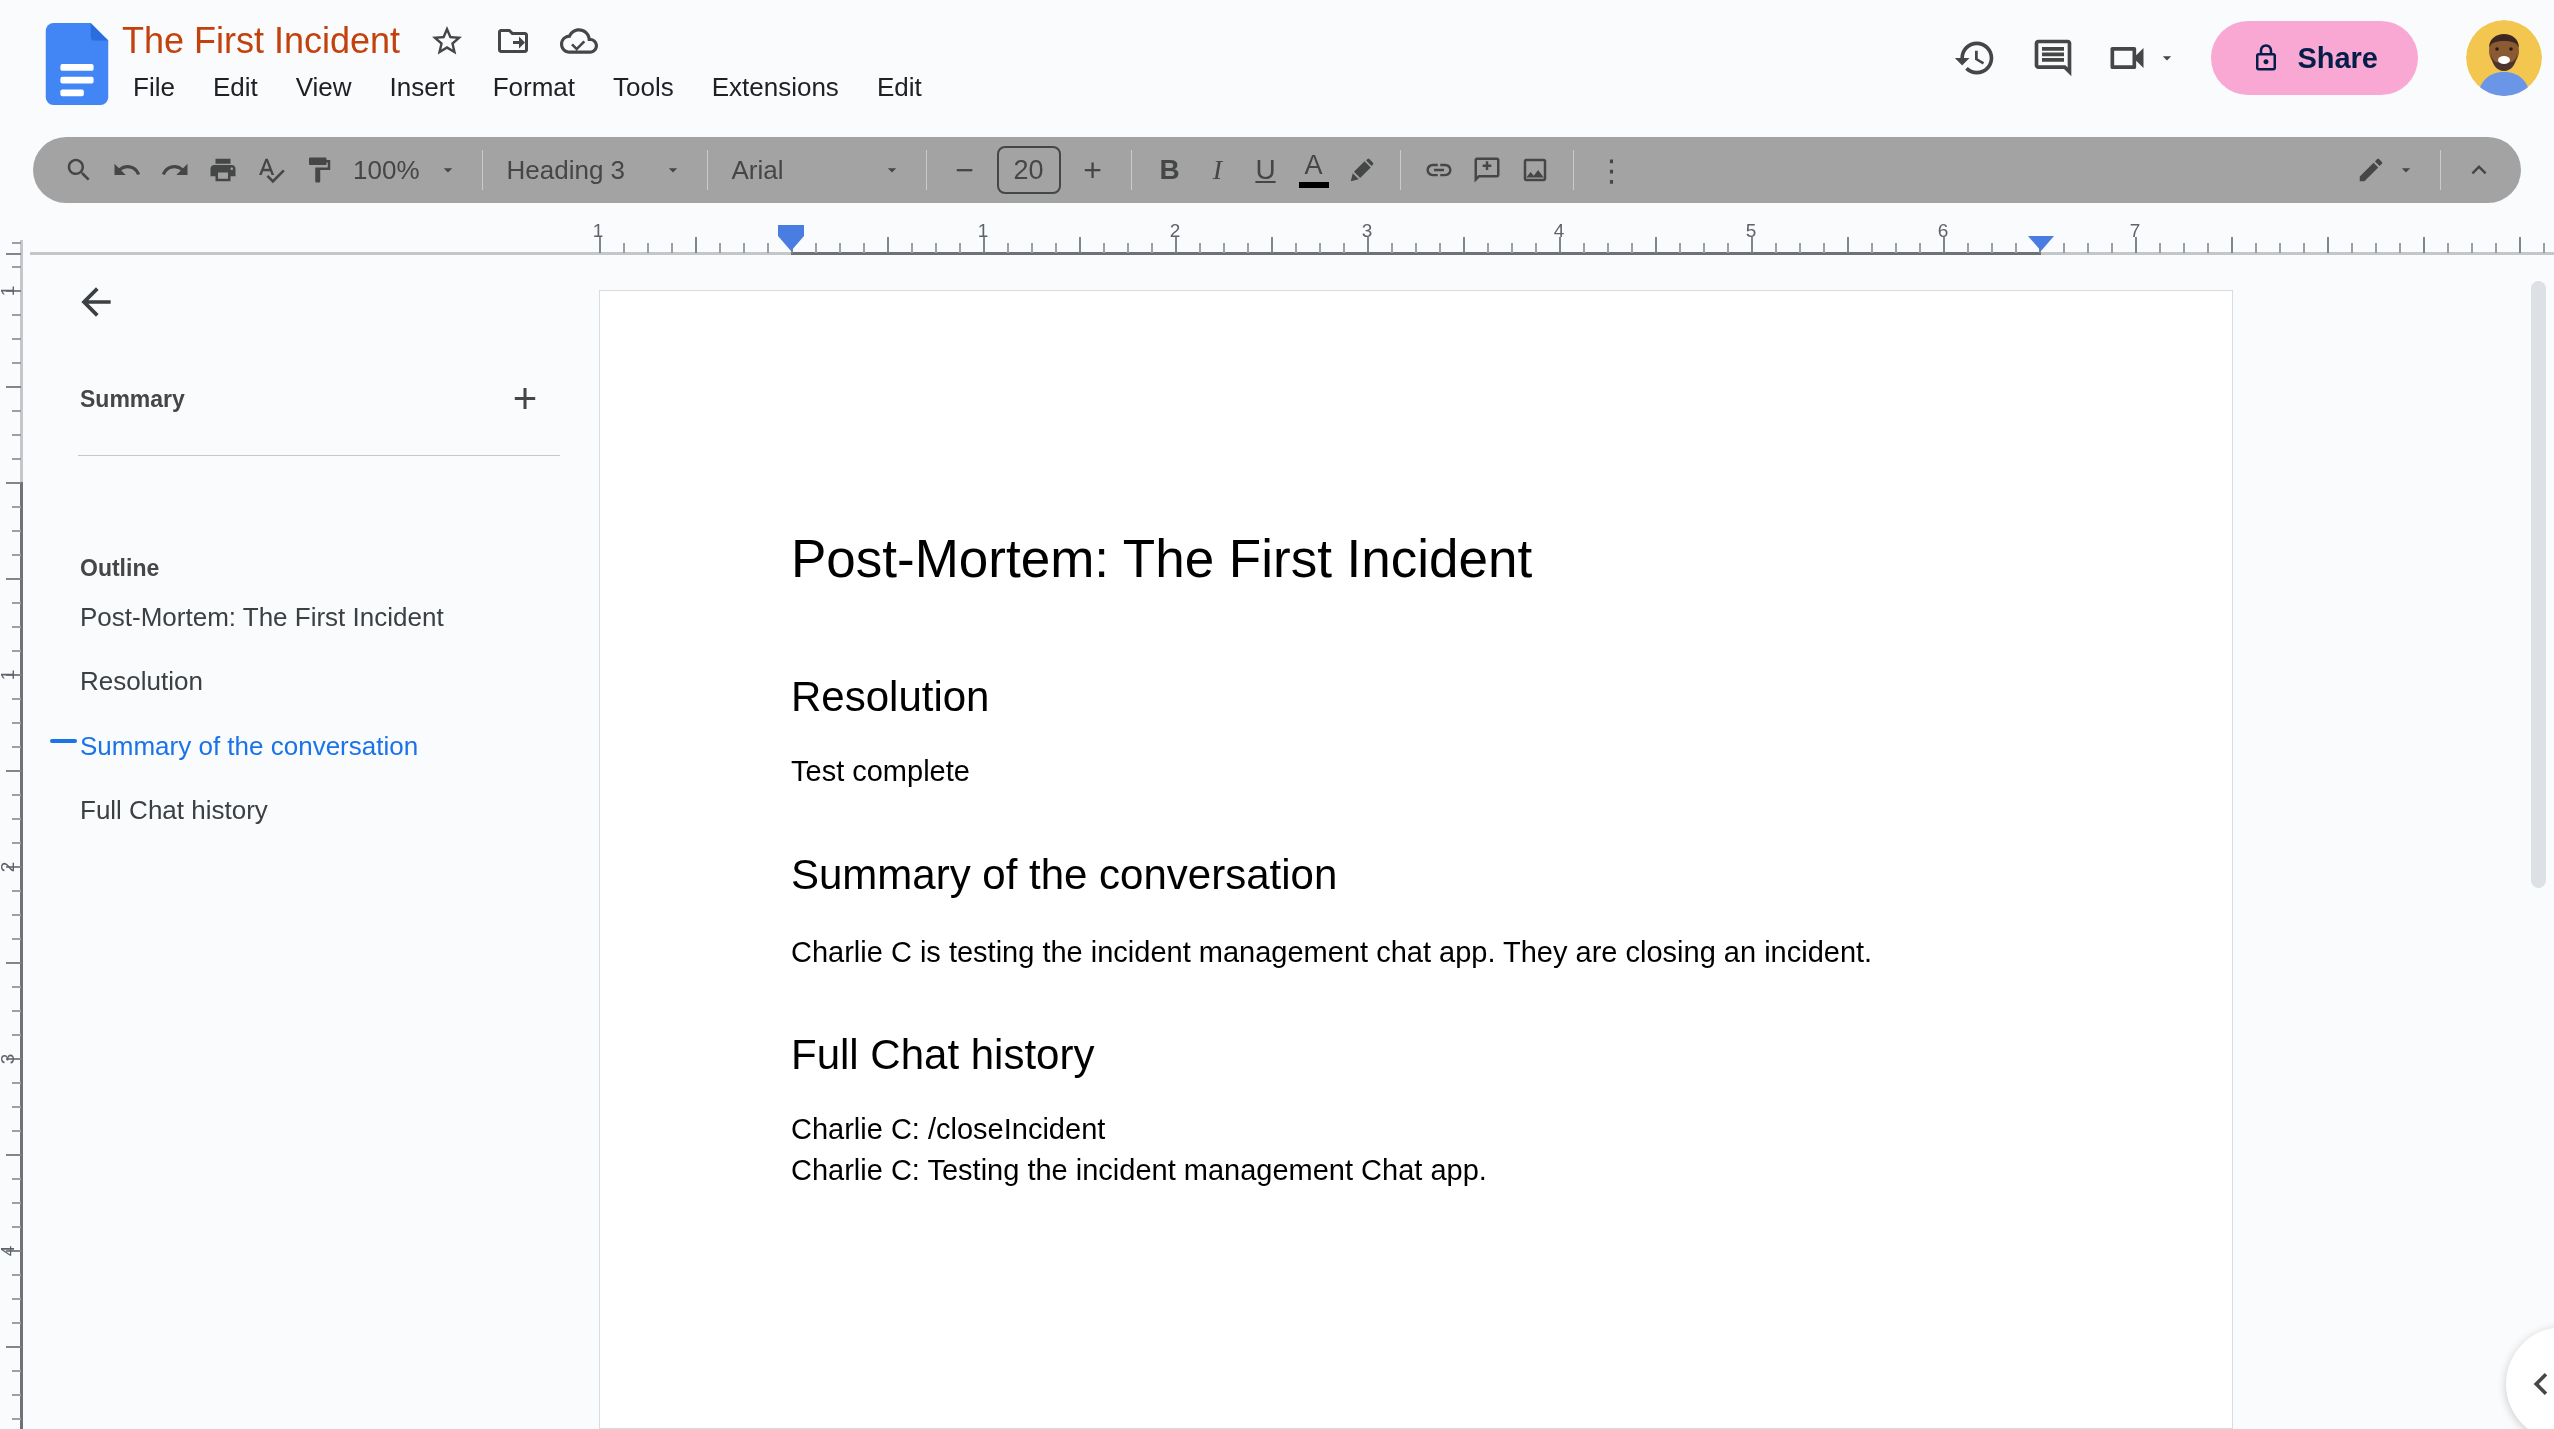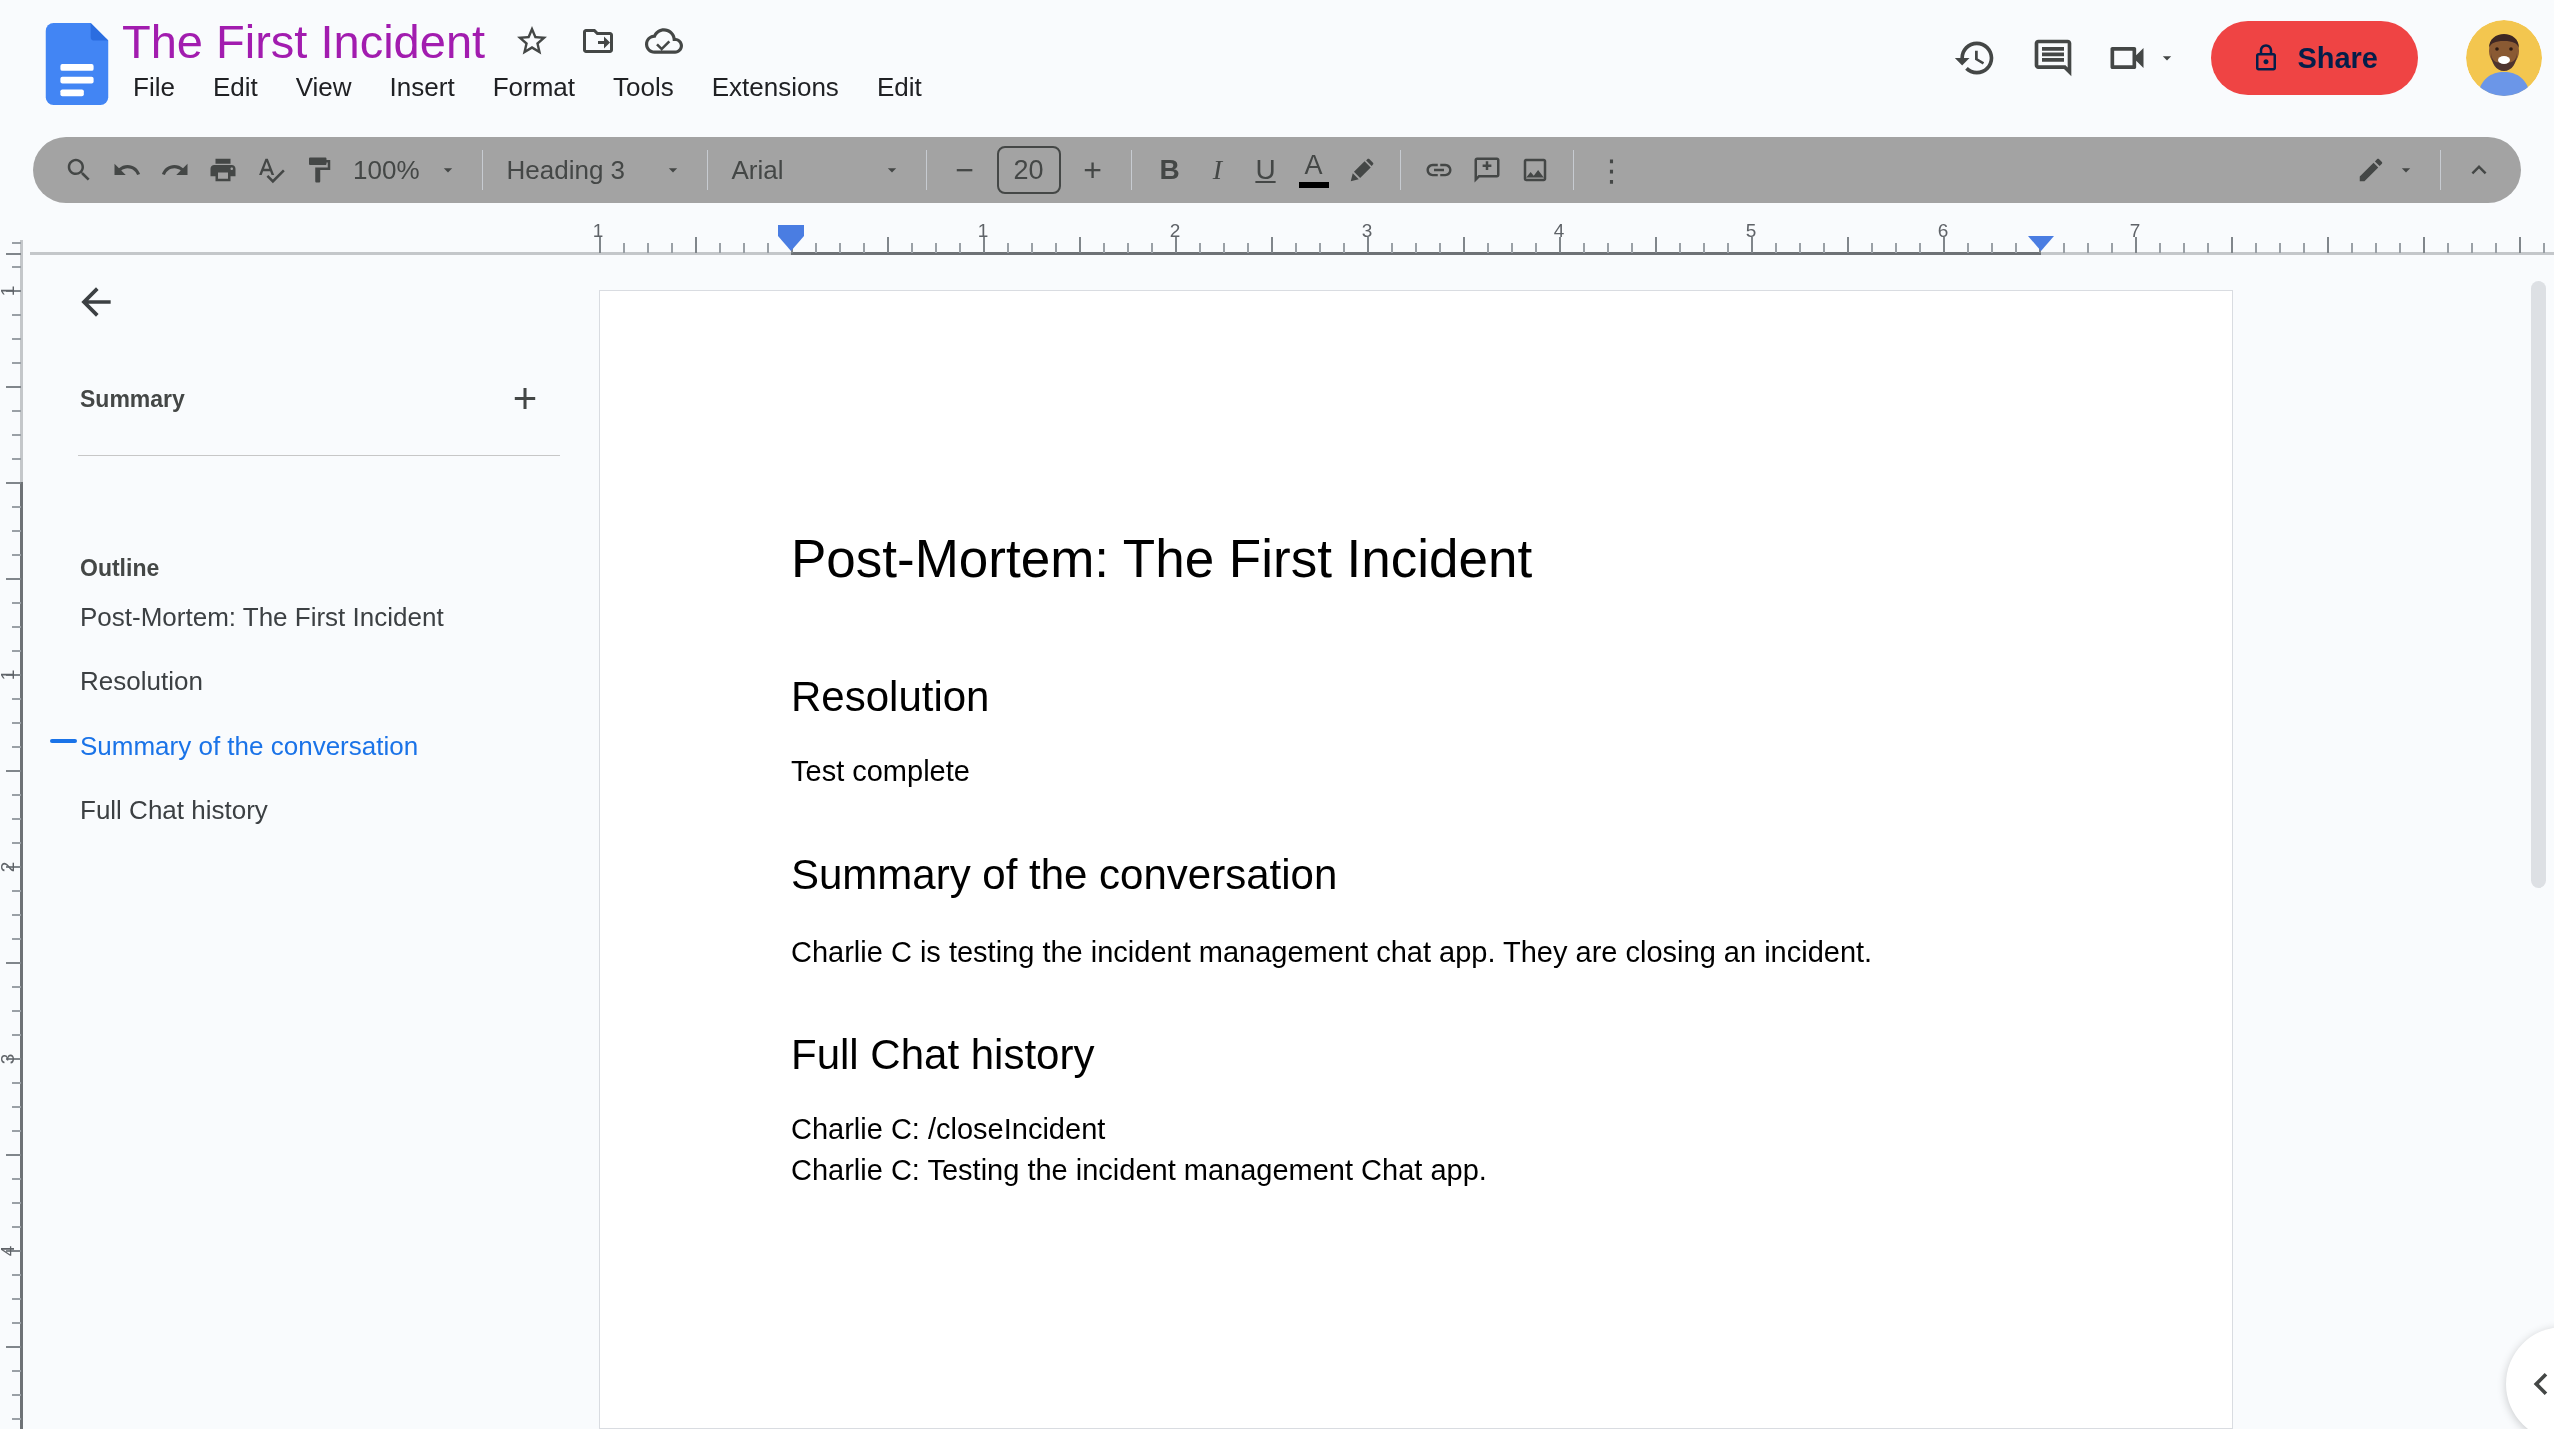--- a/index.html
+++ b/index.html
@@ -8,28 +8,28 @@
     font-family:"Liberation Sans", sans-serif;
     background:#f9fbfd;
     position:relative;
     color:#202124;
   }
 
   
   .topbar { position:absolute; left:0; top:0; width:2554px; height:128px; background:#f9fbfd; }
   .logo { position:absolute; left:45px; top:23px; width:64px; height:82px; cursor:pointer; }
   .title-row { position:absolute; left:122px; top:16px; height:50px; display:flex; align-items:center; gap:28px; }
-  .doc-title { font-size:47px; color:#a21caf; white-space:nowrap; }
+  .doc-title { font-size:36px; color:#c2410c; white-space:nowrap; }
   .title-ico { width:38px; height:38px; color:#444746; display:flex; align-items:center; justify-content:center; }
   .menubar { position:absolute; left:118px; top:66px; display:flex; gap:8px; }
   .menu-item { font-size:26px; color:#202124; padding:6px 15px; border-radius:8px; cursor:pointer; }
   .hdr-right { position:absolute; right:12px; top:16px; height:84px; display:flex; align-items:center; gap:26px; }
   .hdr-icobtn { width:52px; height:52px; display:flex; align-items:center; justify-content:center; color:#444746; border-radius:50%; cursor:pointer; }
   .vid-group { display:flex; align-items:center; gap:8px; color:#444746; cursor:pointer; }
-  .share-btn { height:74px; border-radius:37px; background:#ef4444; color:#041e49; display:flex; align-items:center; gap:16px; padding:0 40px; margin-left:8px; cursor:pointer; }
+  .share-btn { height:74px; border-radius:37px; background:#f9a8d4; color:#041e49; display:flex; align-items:center; gap:16px; padding:0 40px; margin-left:8px; cursor:pointer; }
   .share-btn span { font-size:29px; font-weight:600; }
   .avatar { width:76px; height:76px; border-radius:50%; overflow:hidden; margin-left:22px; cursor:pointer; }
 
   
   .toolbar { position:absolute; left:33px; top:137px; width:2488px; height:66px; background:#a3a3a3; border-radius:33px; display:flex; align-items:center; padding:0 18px 0 22px; }
   .tbtn { min-width:48px; height:48px; display:flex; align-items:center; justify-content:center; border-radius:8px; color:#444746; cursor:pointer; flex:0 0 auto; }
   .tb-sep { width:1px; height:40px; background:#c7cbd1; margin:0 14px; flex:0 0 auto; }
   .tb-text { font-size:26px; color:#444746; white-space:nowrap; }
   .tb-caret { margin-left:18px; color:#444746; }
   .zoom-btn,.style-btn,.font-btn { display:flex; align-items:center; height:48px; border-radius:8px; padding:0 10px; cursor:pointer; flex:0 0 auto; }

